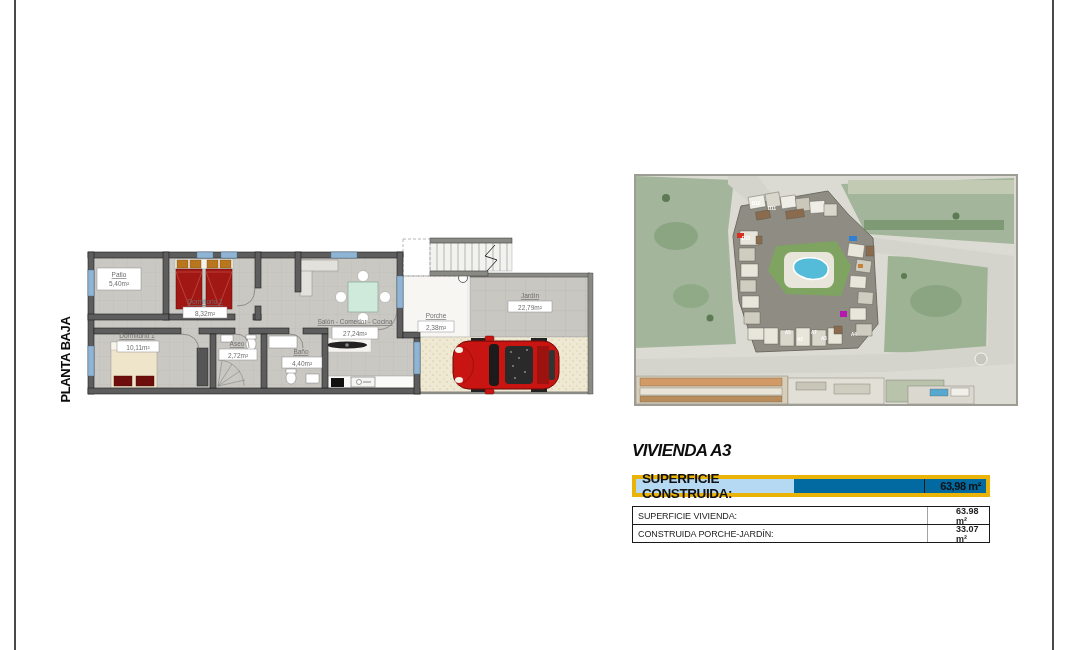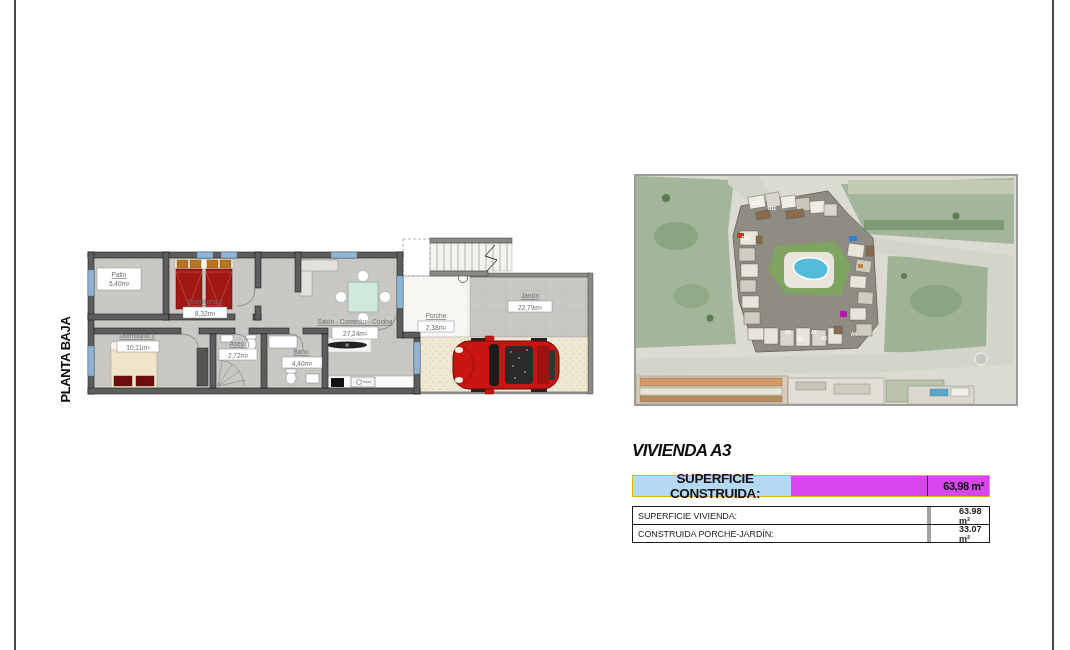--- a/index.html
+++ b/index.html
@@ -13,35 +13,35 @@
   .floor-label{position:absolute;left:10px;top:352px;width:110px;text-align:center;
     transform:rotate(-90deg);font-size:13px;font-weight:800;letter-spacing:-0.4px;color:#0c0c0c;}
 
   
   .map-frame{position:absolute;left:634px;top:174px;width:380px;height:228px;
     border:2px solid #9d9d96;background:#dcdbd3;}
 
   
   .panel{position:absolute;left:632px;top:441px;width:358px;}
   .panel-title{font-size:17px;font-weight:800;letter-spacing:-0.6px;color:#0d0d0d;margin-bottom:14px;font-style:italic;}
-  .row{display:flex;align-items:stretch;border:1px solid #eab308;box-sizing:border-box;background:#d946ef;text-align:center;}
+  .row{display:flex;align-items:stretch;border:4px solid #eab308;box-sizing:border-box;background:#0369a1;}
   .row .lbl{width:158px;box-sizing:border-box;padding-left:6px;display:flex;align-items:center;}
   .row .mid{flex:1;}
   .row .val{width:62px;box-sizing:border-box;border-left:1px solid #1a1a1a;display:flex;
             align-items:center;justify-content:flex-end;padding-right:5px;}
   .sum-row{height:22px;margin-bottom:9px;}
   .sum-row .lbl{background:var(--accent);font-size:13.5px;font-weight:800;letter-spacing:-0.4px;}
   .sum-row .val{font-size:11px;font-weight:700;letter-spacing:-0.4px;}
   .details{border:1px solid #1a1a1a;}
   .d-row{display:flex;height:17px;border-top:1px solid #1a1a1a;background:#fff;}
   .d-row:first-child{border-top:none;}
   .d-row .lbl{width:158px;box-sizing:border-box;padding-left:5px;display:flex;align-items:center;
               font-size:9px;font-weight:400;letter-spacing:-0.1px;color:#222;}
   .d-row .mid{flex:1;}
-  .d-row .val{width:62px;box-sizing:border-box;border-left:4px solid #a3a3a3;display:flex;
+  .d-row .val{width:62px;box-sizing:border-box;border-left:1px solid #a3a3a3;display:flex;
               align-items:center;justify-content:flex-end;padding-right:5px;font-size:9px;font-weight:700;color:#222;padding-left:28px;}
   .d-row.total{height:20px;}
   .d-row.total .lbl{background:var(--accent);font-size:13px;font-weight:800;letter-spacing:-0.4px;color:#0d0d0d;}
   .d-row.total .val{font-size:13px;font-weight:800;letter-spacing:-0.4px;color:#0d0d0d;}
 
   svg text{font-family:"Liberation Sans",sans-serif;}
   .room-name{fill:#6e6e6e;font-size:6.5px;text-decoration:underline;}
   .room-area{fill:#6e6e6e;font-size:6.5px;}
   .map-tag{fill:#ffffff;font-size:4.5px;font-weight:700;}
 </style>

